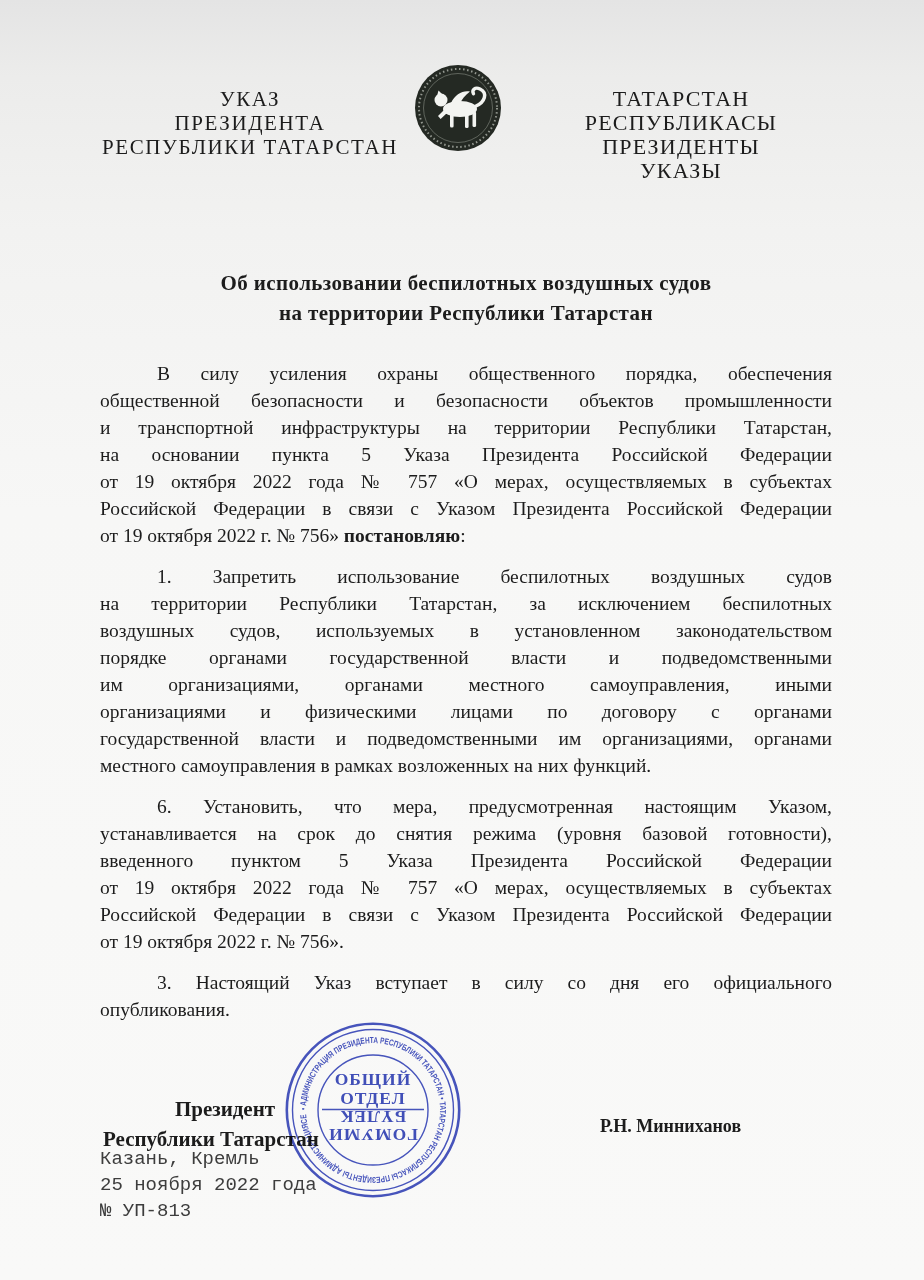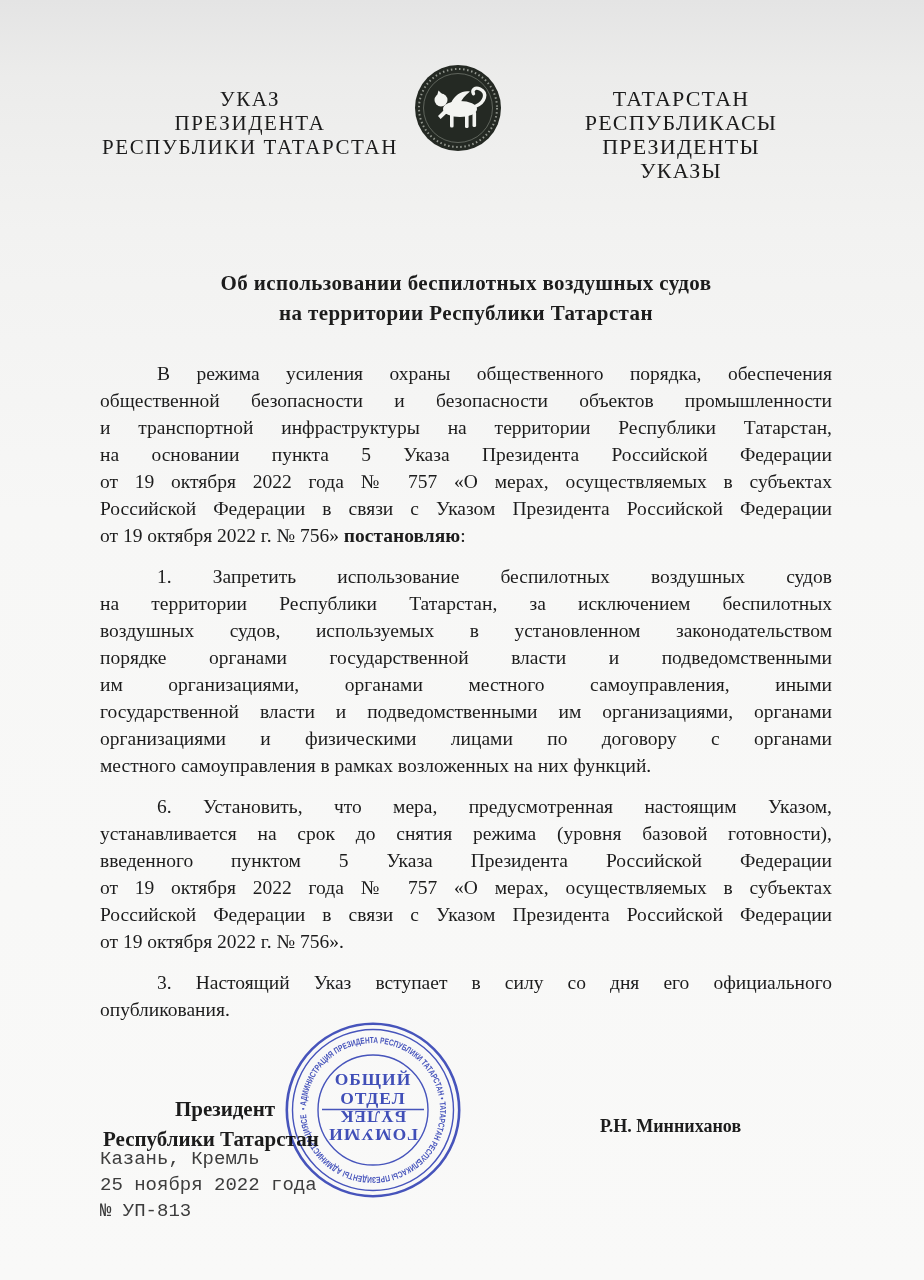--- a/index.html
+++ b/index.html
@@ -75,36 +75,36 @@
     <div class="h-bold">УКАЗЫ</div>
   </div>
 
   <div class="title">
     <div>Об использовании беспилотных воздушных судов</div>
     <div>на территории Республики Татарстан</div>
   </div>
 
   <div class="body-text">
     <div class="para">
-        <div class="doc-line first"><span>В режима усиления охраны общественного порядка, обеспечения</span></div>
+        <div class="doc-line first"><span>В силу усиления охраны общественного порядка, обеспечения</span></div>
         <div class="doc-line"><span>общественной безопасности и безопасности объектов промышленности</span></div>
         <div class="doc-line"><span>и транспортной инфраструктуры на территории Республики Татарстан,</span></div>
         <div class="doc-line"><span>на основании пункта 5 Указа Президента Российской Федерации</span></div>
         <div class="doc-line"><span>от 19 октября 2022 года № 757 «О мерах, осуществляемых в субъектах</span></div>
         <div class="doc-line"><span>Российской Федерации в связи с Указом Президента Российской Федерации</span></div>
         <div class="doc-line last"><span>от 19 октября 2022 г. № 756» </span><b>постановляю</b><span>:</span></div>
       </div>
     <div class="para">
         <div class="doc-line first"><span>1. Запретить использование беспилотных воздушных судов</span></div>
         <div class="doc-line"><span>на территории Республики Татарстан, за исключением беспилотных</span></div>
         <div class="doc-line"><span>воздушных судов, используемых в установленном законодательством</span></div>
         <div class="doc-line"><span>порядке органами государственной власти и подведомственными</span></div>
         <div class="doc-line"><span>им организациями, органами местного самоуправления, иными</span></div>
+        <div class="doc-line"><span>организациями и физическими лицами по договору с органами</span></div>
         <div class="doc-line"><span>государственной власти и подведомственными им организациями, органами</span></div>
-        <div class="doc-line"><span>организациями и физическими лицами по договору с органами</span></div>
         <div class="doc-line last"><span>местного самоуправления в рамках возложенных на них функций.</span></div>
       </div>
     <div class="para">
         <div class="doc-line first"><span>6. Установить, что мера, предусмотренная настоящим Указом,</span></div>
         <div class="doc-line"><span>устанавливается на срок до снятия режима (уровня базовой готовности),</span></div>
         <div class="doc-line"><span>введенного пунктом 5 Указа Президента Российской Федерации</span></div>
         <div class="doc-line"><span>от 19 октября 2022 года № 757 «О мерах, осуществляемых в субъектах</span></div>
         <div class="doc-line"><span>Российской Федерации в связи с Указом Президента Российской Федерации</span></div>
         <div class="doc-line last"><span>от 19 октября 2022 г. № 756».</span></div>
       </div>

